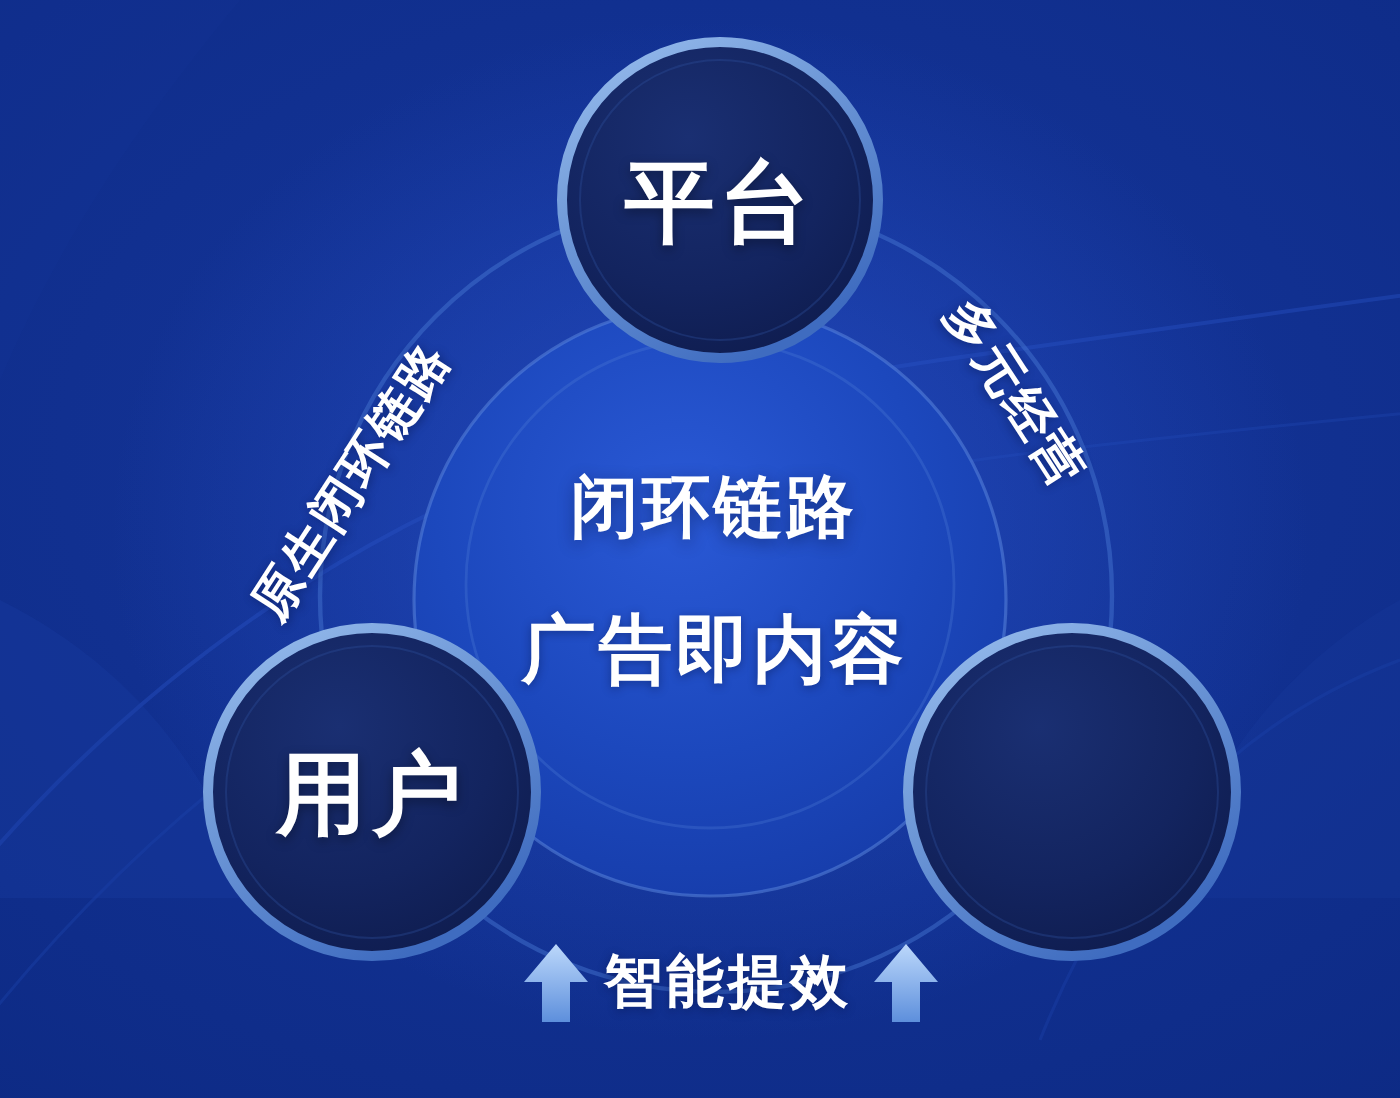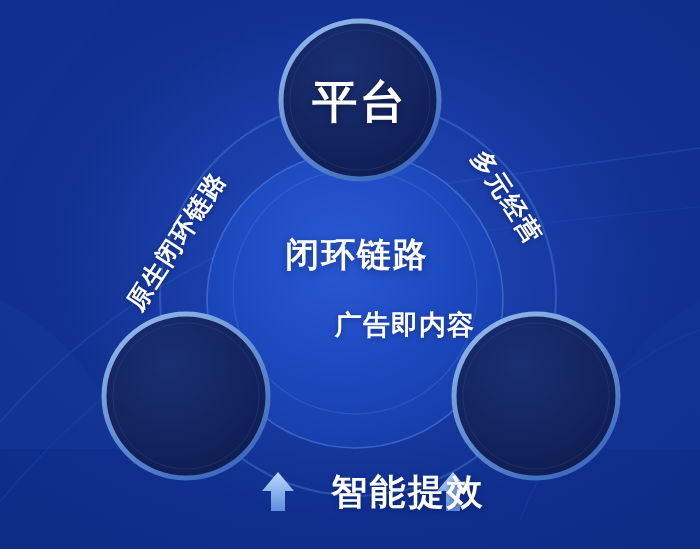--- a/index.html
+++ b/index.html
@@ -40,35 +40,33 @@
     font-size: 45px;
     letter-spacing: 0.06em;
     text-shadow: 0 2px 6px rgba(0,0,0,.35);
   }
   .center-title {
     font-size: 34px;
     letter-spacing: 0.055em;
     text-shadow: 0 2px 8px rgba(4,16,60,.45);
   }
   .center-sub {
-    font-size: 27px;
+    font-size: 37px;
     letter-spacing: 0.04em;
     text-shadow: 0 1px 5px rgba(4,16,60,.4);
-    margin-left: 48px;
   }
   .edge-label {
     font-size: 25px;
     letter-spacing: 0.06em;
     text-shadow: 0 1px 5px rgba(4,16,60,.45);
   }
   .bottom-label {
-    font-size: 36px;
+    font-size: 29px;
     letter-spacing: 0.07em;
     text-shadow: 0 1px 5px rgba(4,16,60,.4);
-    margin-left: 44px;
   }
   .ctr { transform: translate(-50%, -50%); }
 </style>
 </head>
 <body>
 
 <div id="stage">
 
   <svg class="layer" viewBox="0 0 700 549">
     <defs>
@@ -135,20 +133,21 @@
     </g>
 
     <g fill="url(#arrowGrad)">
       <path d="M 278 472 L 294 491 L 285 491 L 285 511 L 271 511 L 271 491 L 262 491 Z"></path>
       <path d="M 453 472 L 469 491 L 460 491 L 460 511 L 446 511 L 446 491 L 437 491 Z"></path>
     </g>
   </svg>
 
   <div class="txt node-label ctr" style="left:360px; top:101px;">平台</div>
 
+  <div class="txt node-label ctr" style="left:186px; top:397px;">用户</div>
 
 
   <div class="txt center-title ctr" style="left:357px; top:254px;">闭环链路</div>
 
   <div class="txt center-sub ctr" style="left:357px; top:325px;">广告即内容</div>
 
 
   <div class="txt edge-label" style="left:133px; top:295px; transform: rotate(-57deg); transform-origin: 0% 50%;">原生闭环链路</div>
 
   <div class="txt edge-label" style="left:478px; top:140px; transform: rotate(57deg); transform-origin: 0% 50%;">多元经营</div>

